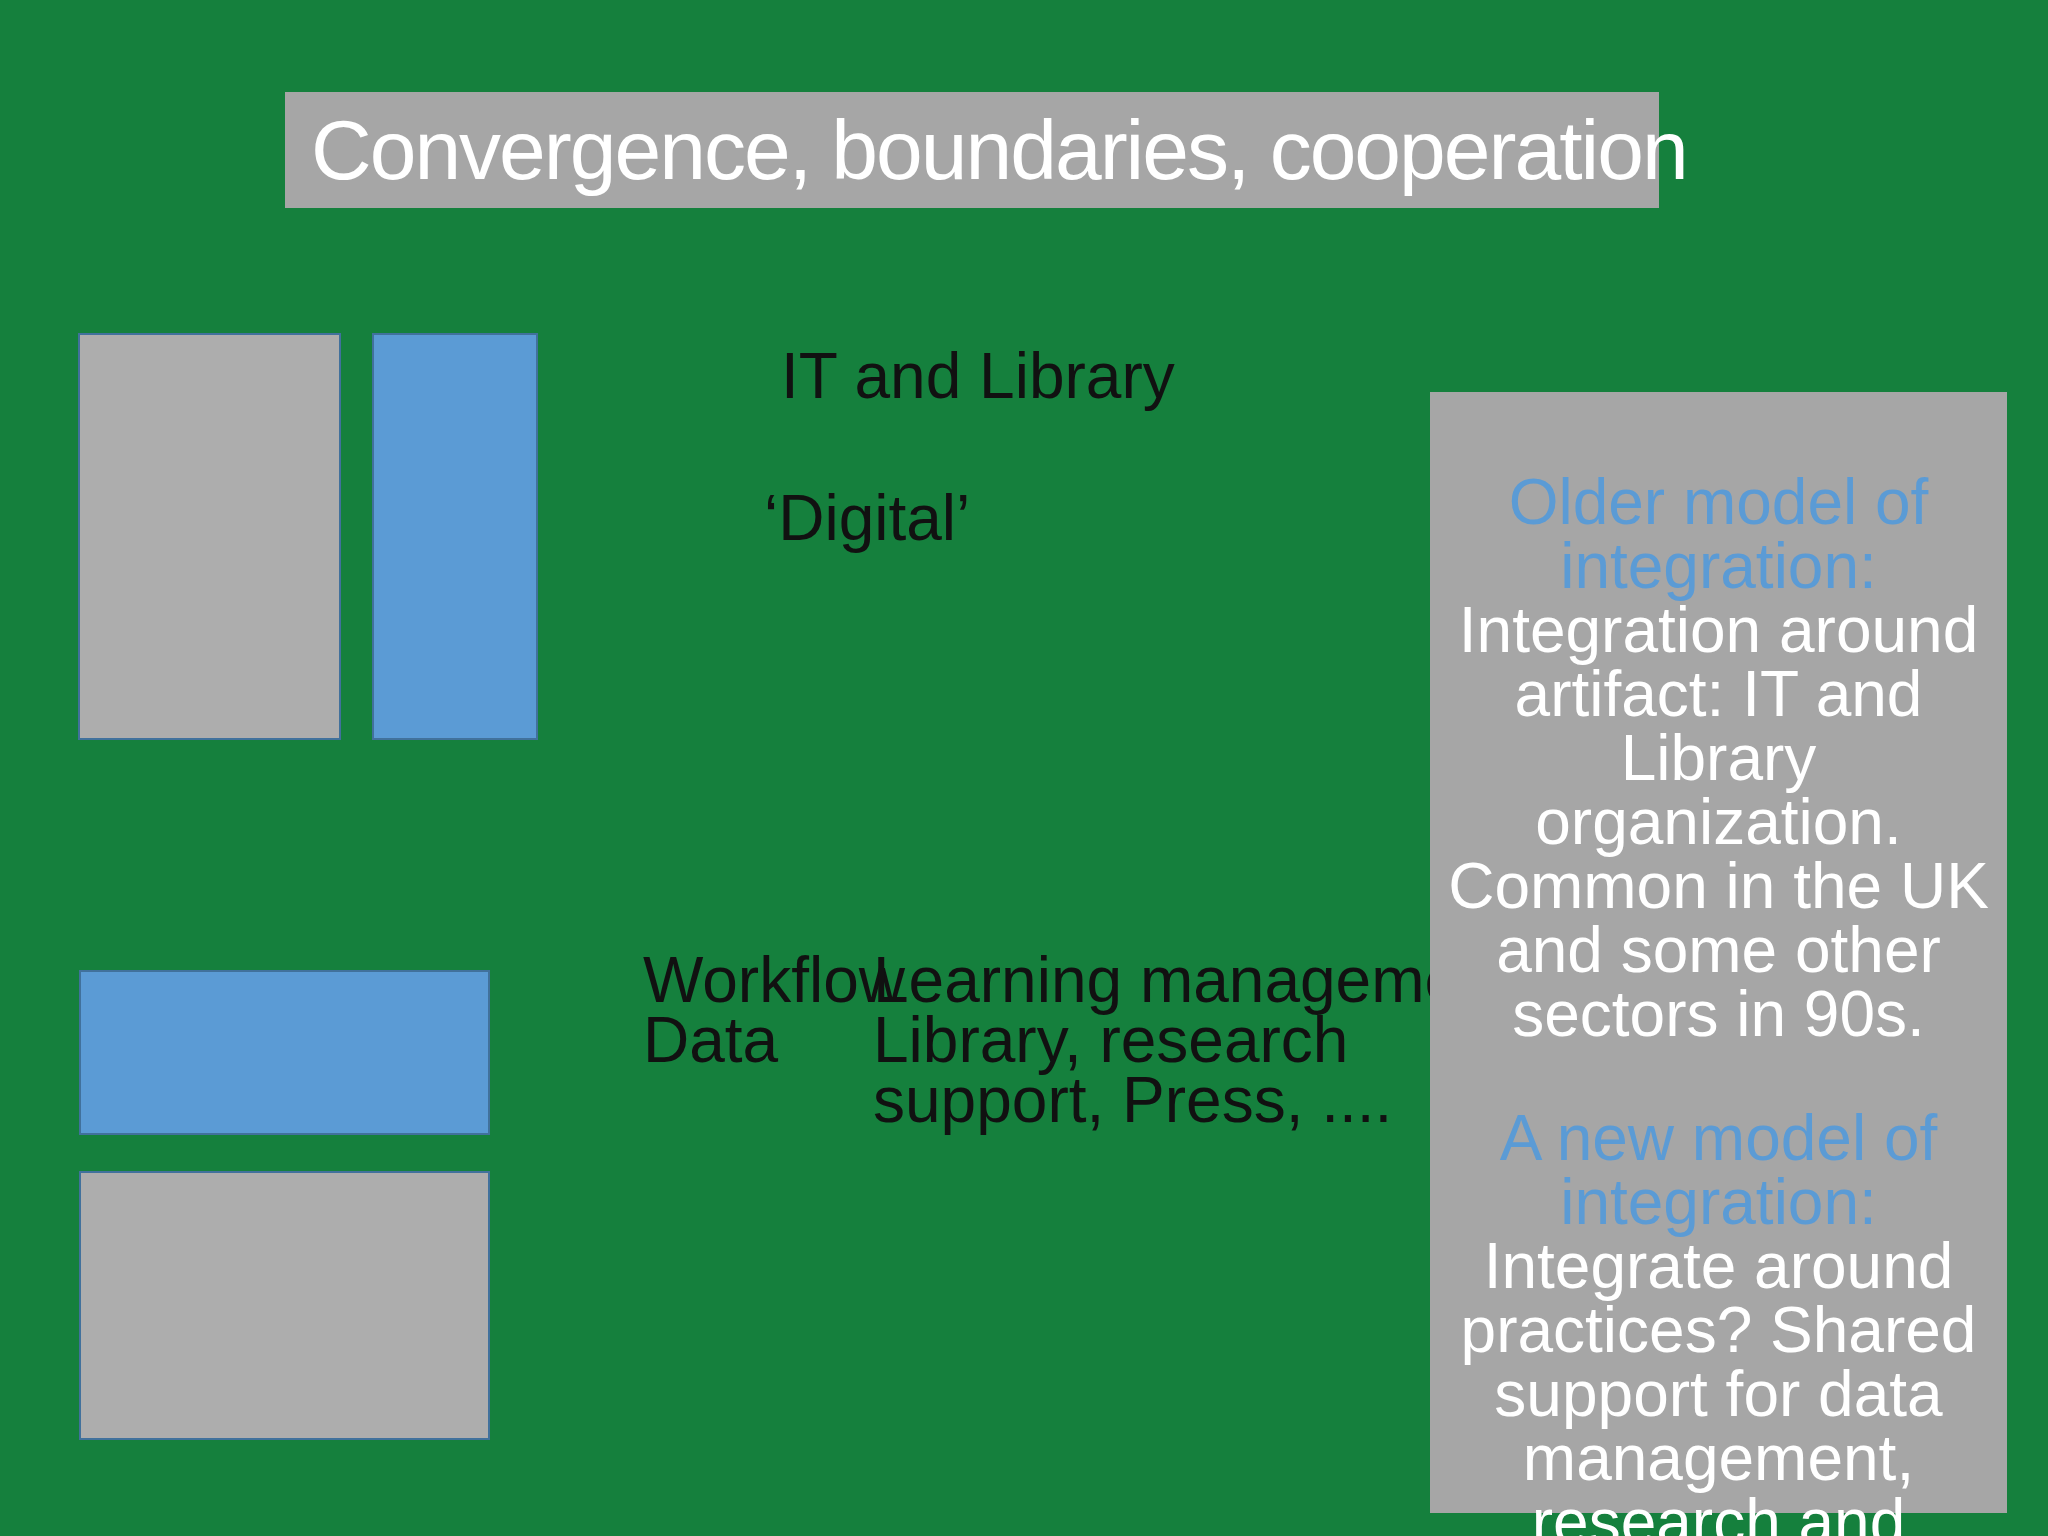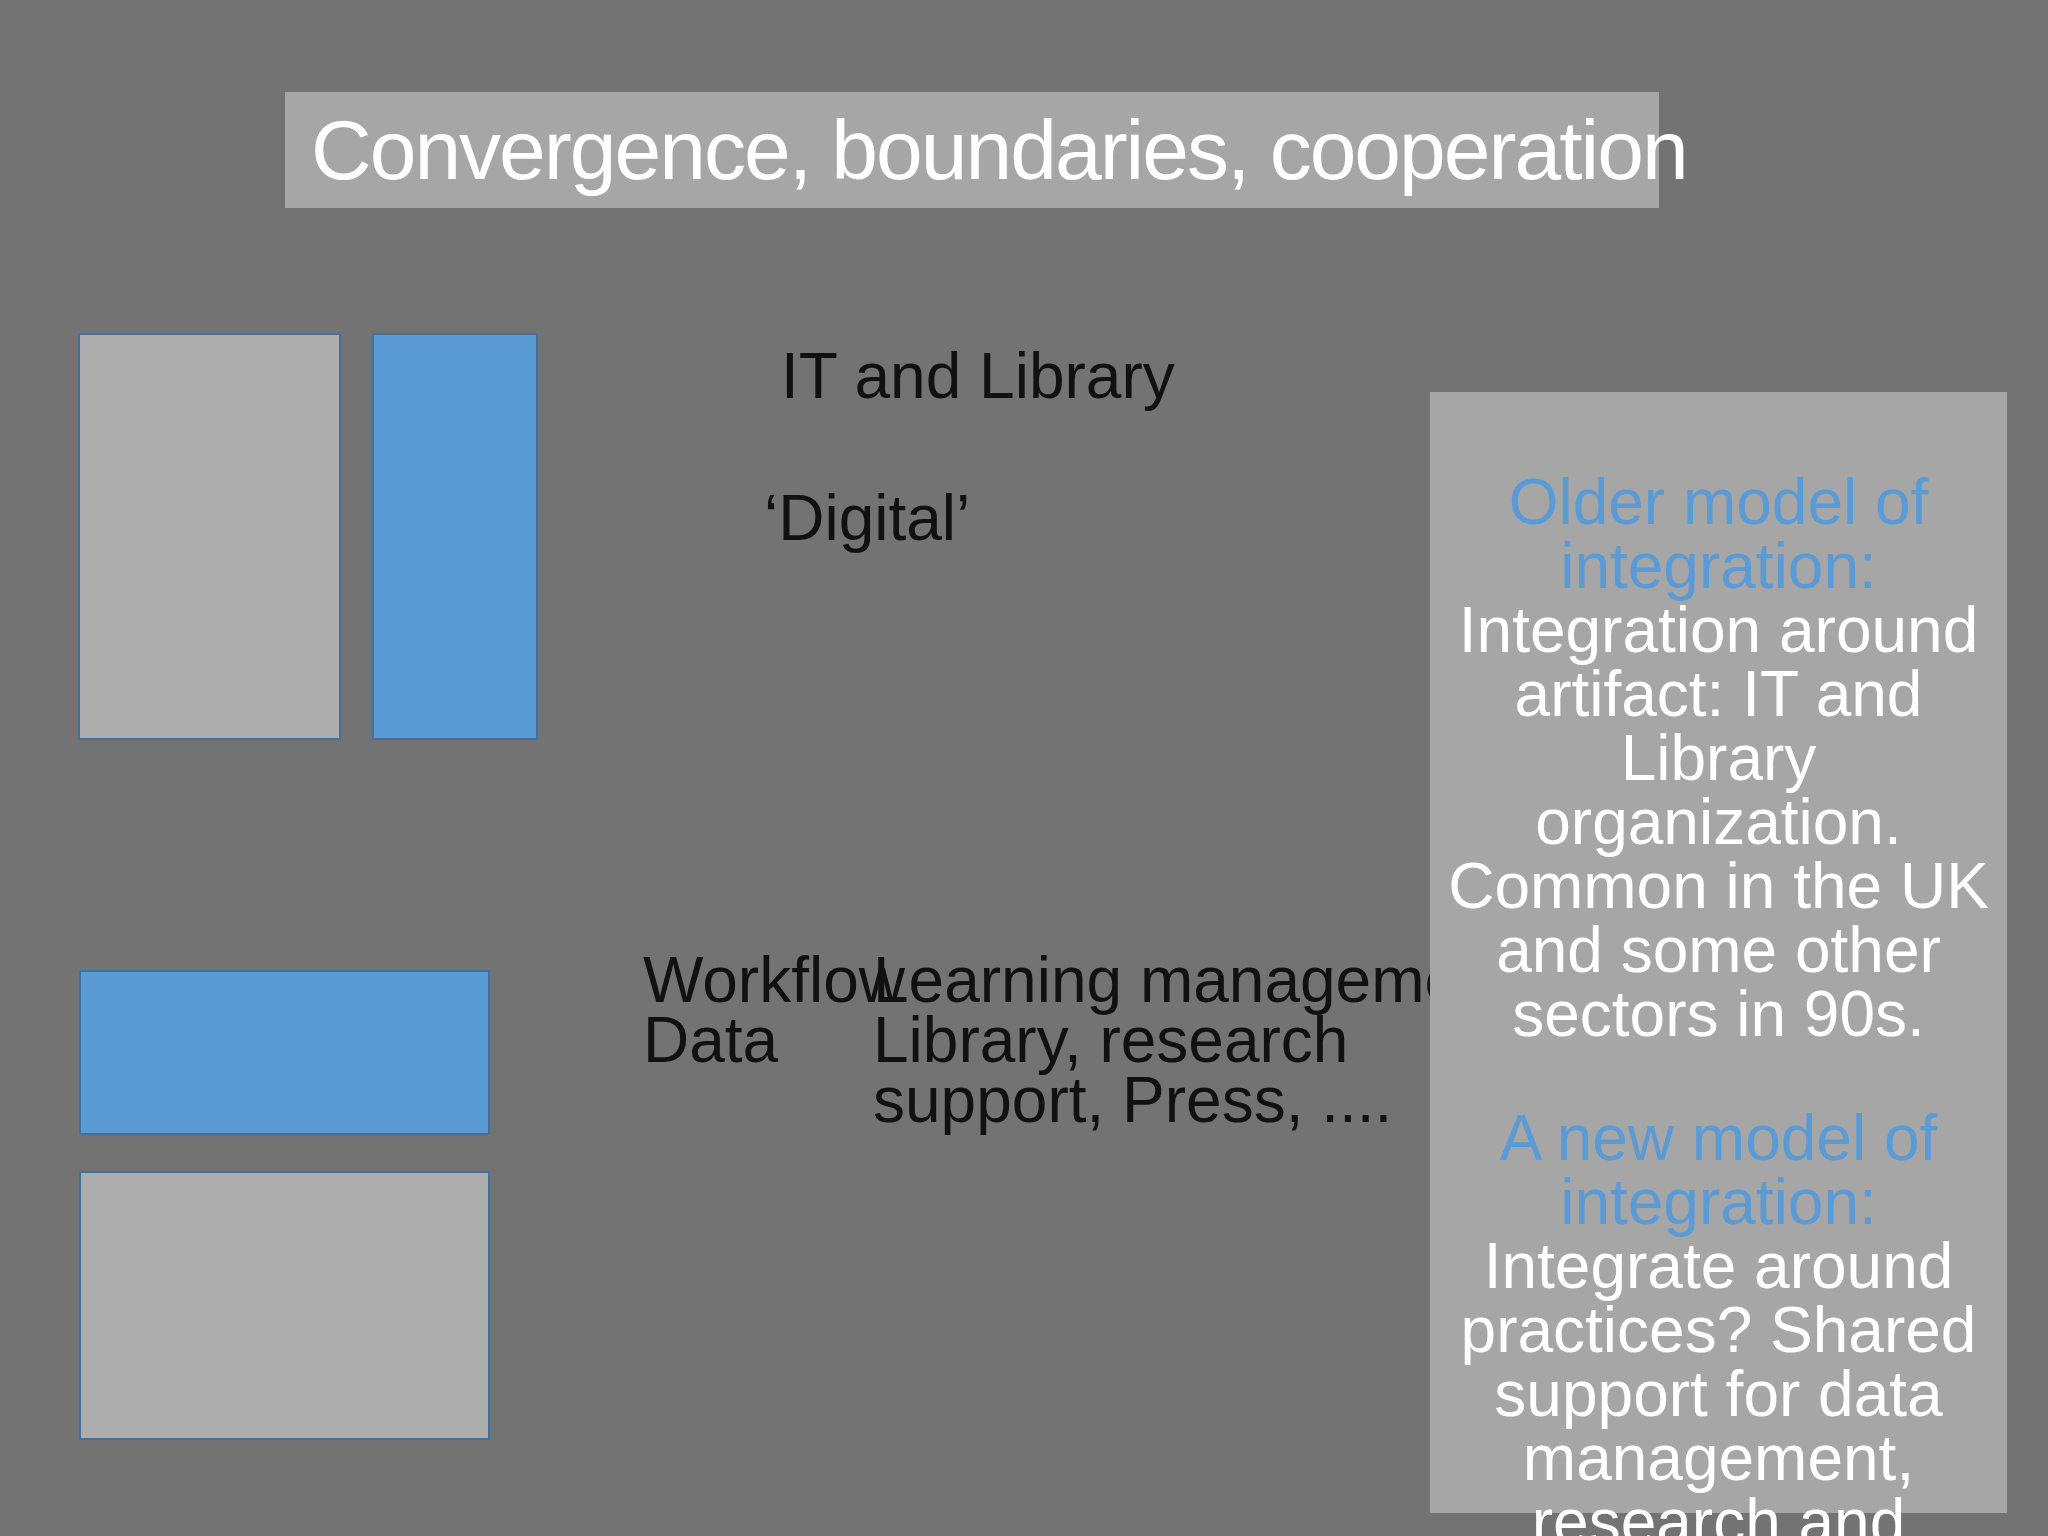--- a/index.html
+++ b/index.html
@@ -6,21 +6,21 @@
     --accent-blue:#5B9BD5;
     --shape-border:#41719C;
     --panel-gray:#A6A6A6;
     --shape-gray:#ADADAD;
     --ink:#111111;
   }
   html,body{margin:0;padding:0;background:#ffffff;}
   .slide{
     position:relative;
     width:2048px;height:1536px;
-    background:#737373;
+    background:#15803d;
     overflow:hidden;
     font-family:"Liberation Sans", sans-serif;
   }
   .title-banner{
     position:absolute;left:285px;top:92px;width:1374px;height:116px;
     background:var(--panel-gray);
     display:flex;align-items:center;
   }
   .title-text{
     color:#ffffff;

